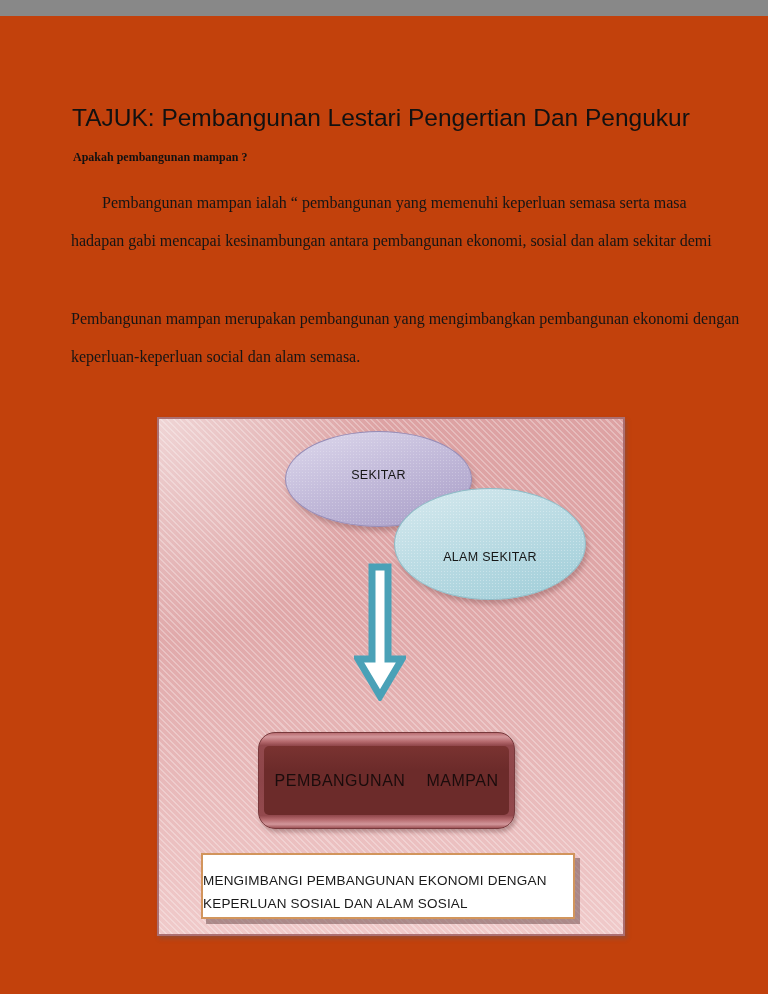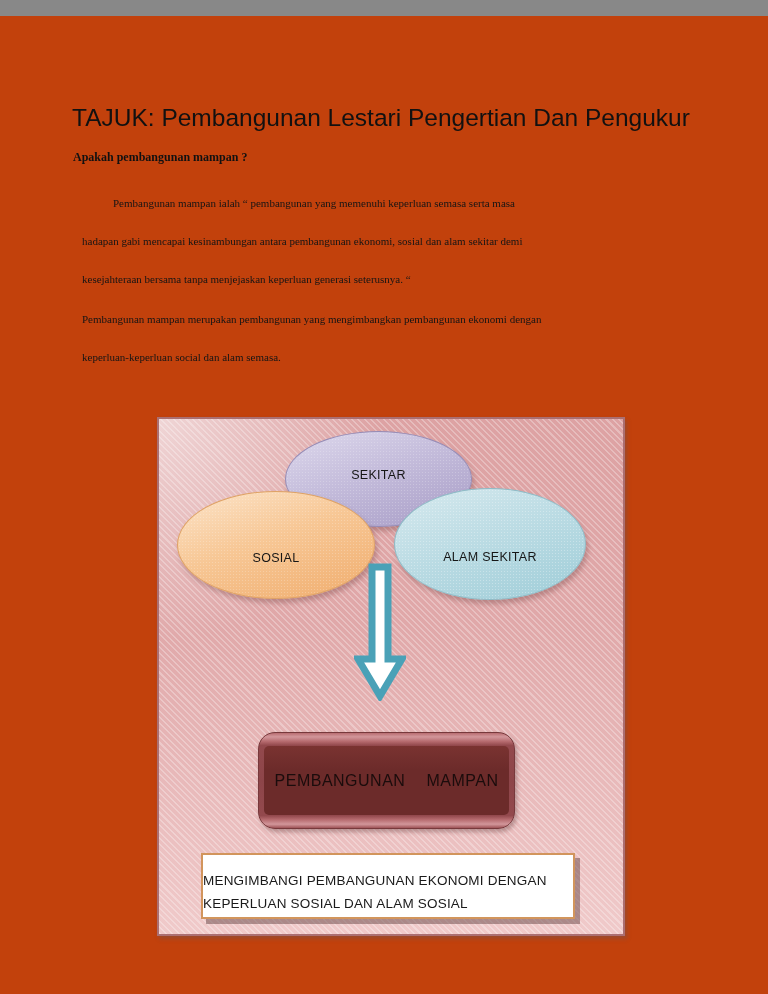--- a/index.html
+++ b/index.html
@@ -25,21 +25,21 @@
   }
   .doc-heading {
     position: absolute;
     left: 73px; top: 134px;
     font-family: "Liberation Serif", serif;
     font-size: 12px;
     font-weight: 700;
     color: #111;
     white-space: nowrap;
   }
-  .para { position: absolute; left: 82px; right: 40px; font-size: 11px; line-height: 38px; color: #151515; }
+  .para { position: absolute; left: 71px; right: 40px; font-size: 16px; line-height: 38px; color: #151515; }
   .para-1 { top: 168px; }
   .para-2 { top: 284px; }
   .para .line { white-space: nowrap; }
   .para .line.indent { padding-left: 31px; }
 
   
   .panel {
     position: absolute;
     left: 157px; top: 401px;
     width: 468px; height: 519px;
@@ -148,37 +148,33 @@
 
 <div class="page">
 
   <h1 class="doc-title">TAJUK: Pembangunan Lestari Pengertian Dan Pengukur</h1>
 
   <h2 class="doc-heading">Apakah pembangunan mampan ?</h2>
 
   <div class="para para-1">
     <div class="line indent">Pembangunan mampan ialah “ pembangunan yang  memenuhi keperluan semasa serta masa</div>
     <div class="line">hadapan gabi mencapai kesinambungan antara pembangunan ekonomi, sosial dan alam sekitar demi</div>
-    <div class="line">kesejahteraan bersama tanpa menjejaskan keperluan generasi seterusnya. “</div>
   </div>
 
   <div class="para para-2">
     <div class="line">Pembangunan mampan merupakan pembangunan yang  mengimbangkan pembangunan ekonomi dengan</div>
     <div class="line">keperluan-keperluan social dan alam semasa.</div>
   </div>
 
   <div class="panel">
 
     <div class="ellipse ellipse-ekonomi">
       <span>SEKITAR</span>
     </div>
 
-    <div class="ellipse ellipse-sosial">
-      <span>SOSIAL</span>
-    </div>
 
     <div class="ellipse ellipse-alam">
       <span>ALAM SEKITAR</span>
     </div>
 
     <svg class="down-arrow" viewBox="0 0 52 138" xmlns="http://www.w3.org/2000/svg">
       <path d="M18 4 L34 4 L34 96 L48 96 L26 133 L4 96 L18 96 Z" fill="#ffffff" stroke="#4aa1b7" stroke-width="7" stroke-linejoin="miter"></path>
     </svg>
 
     <div class="result-box">

